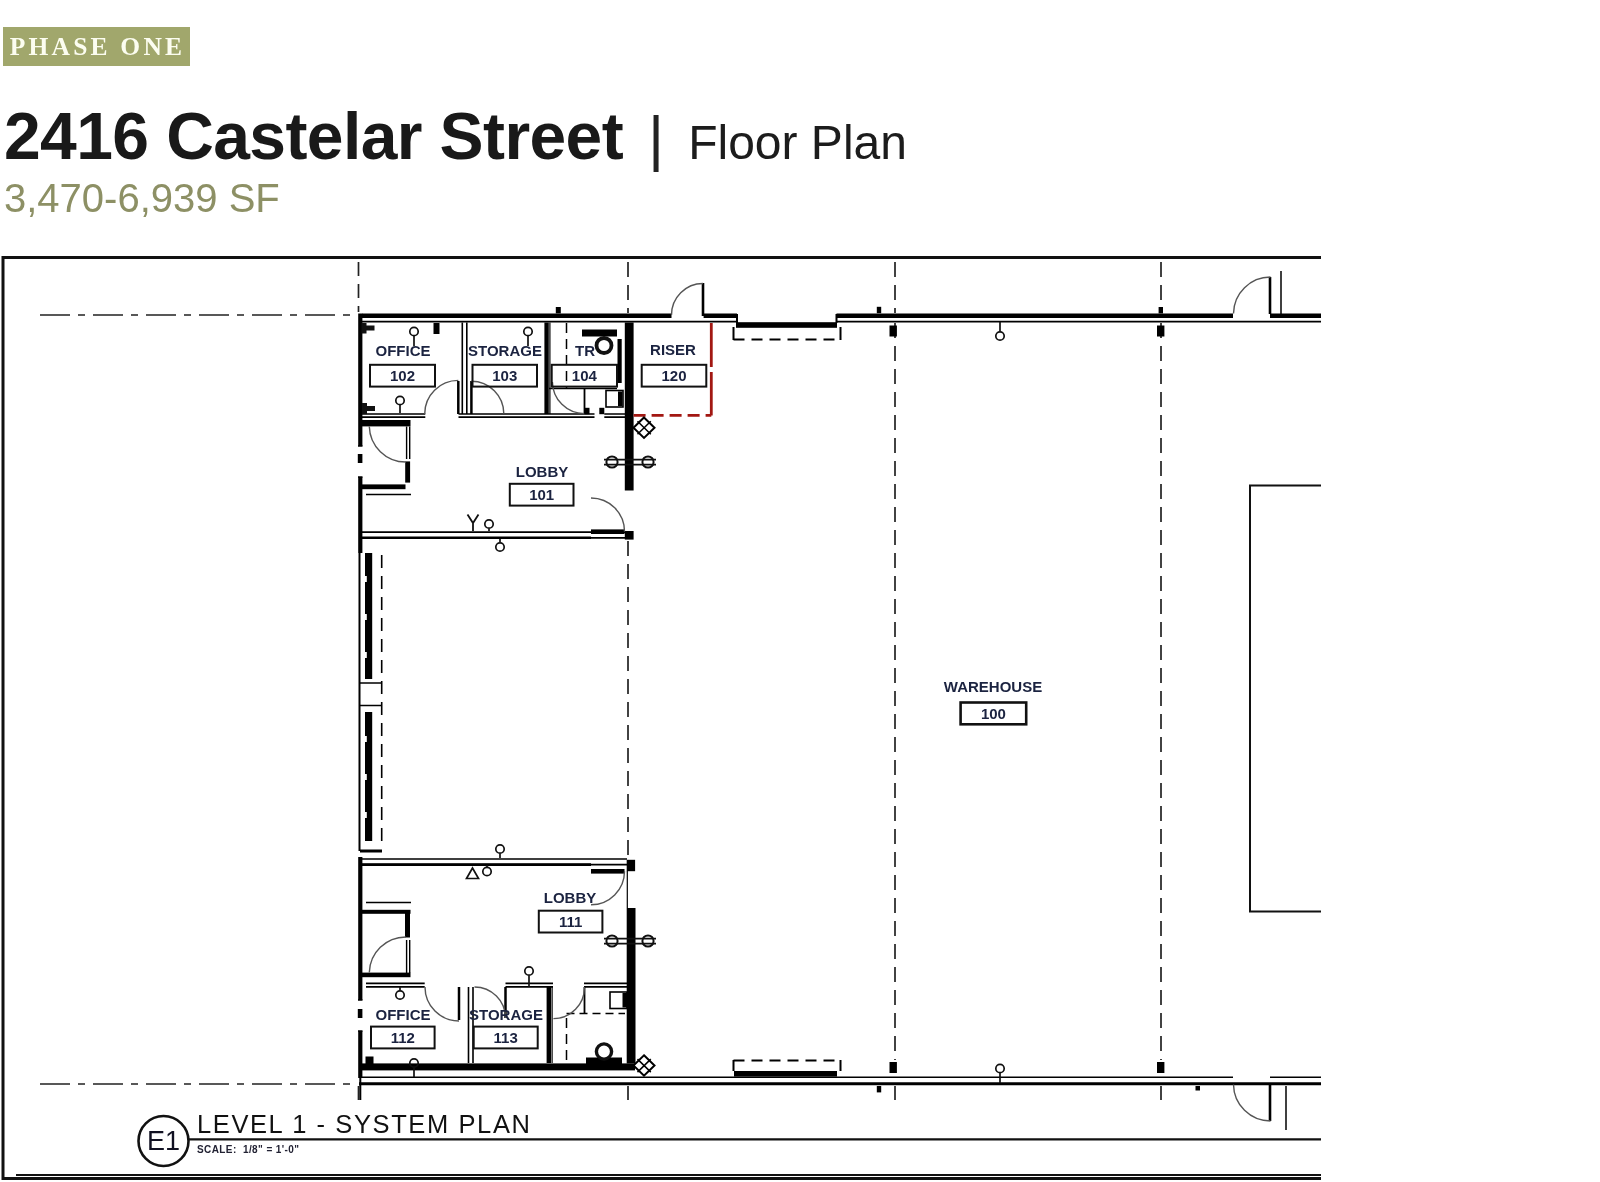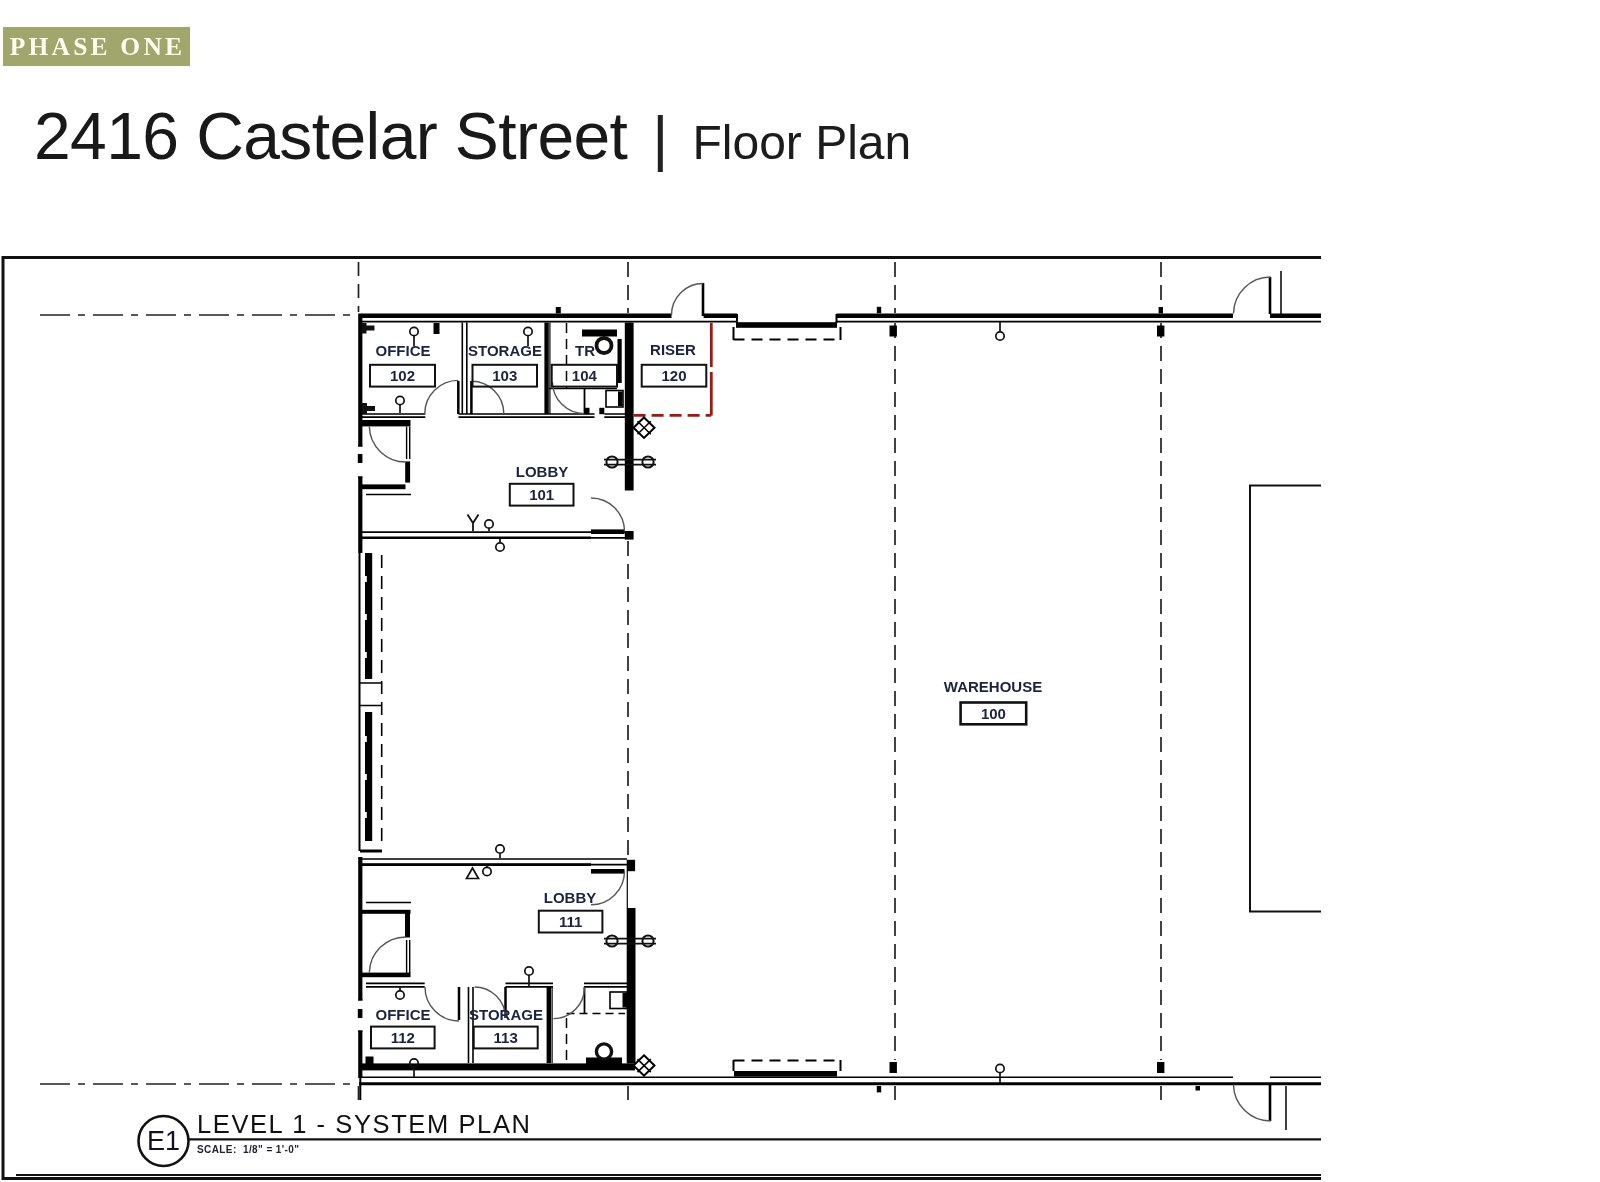--- a/index.html
+++ b/index.html
@@ -3,35 +3,36 @@
 <meta charset="utf-8">
 <style>
   html,body{margin:0;padding:0;background:#fff;}
   #page{position:relative;width:1321px;height:1182px;background:#fff;overflow:hidden;
         font-family:"Liberation Sans",sans-serif;}
   #badge{position:absolute;left:3px;top:27px;width:187px;height:39px;background:#A1A76C;
          color:#FCFDF0;font-family:"Liberation Serif",serif;font-weight:bold;
          font-size:25.5px;letter-spacing:3.2px;line-height:40px;text-align:center;
          white-space:nowrap;text-indent:2px;}
   #title{position:absolute;left:4px;top:98px;font-size:66px;color:#191919;white-space:nowrap;}
-  #title .b{font-weight:normal;letter-spacing:-0.6px;margin-left:30px;}
+  #title .b{font-weight:bold;letter-spacing:-0.6px;}
   #title .sep{font-weight:300;color:#222;padding:0 24px 0 25px;font-size:62px;}
   #title .r{font-weight:normal;color:#1c1c1c;font-size:48px;}
   #sub{position:absolute;left:4px;top:176px;font-size:40px;color:#8D9065;}
   svg{position:absolute;left:0;top:0;}
   text{font-family:"Liberation Sans",sans-serif;}
 </style>
 </head>
 <body>
 <div id="page">
 
   <div id="badge">PHASE ONE</div>
 
   <div id="title"><span class="b">2416 Castelar Street</span><span class="sep">|</span><span class="r">Floor Plan</span></div>
 
+  <div id="sub">3,470-6,939 SF</div>
   <svg width="1600" height="1182" viewBox="0 0 1600 1182">
   <defs>
     <pattern id="xh" width="5.5" height="5.5" patternUnits="userSpaceOnUse">
       <path d="M0 0 L5.5 5.5 M5.5 0 L0 5.5" stroke="#333" stroke-width="1" fill="none"></path>
     </pattern>
   </defs>
 
   <rect x="3" y="257.5" width="1592" height="921" fill="none" stroke="#111" stroke-width="3"></rect>
   <g id="grid" stroke="#222" fill="none">
 

